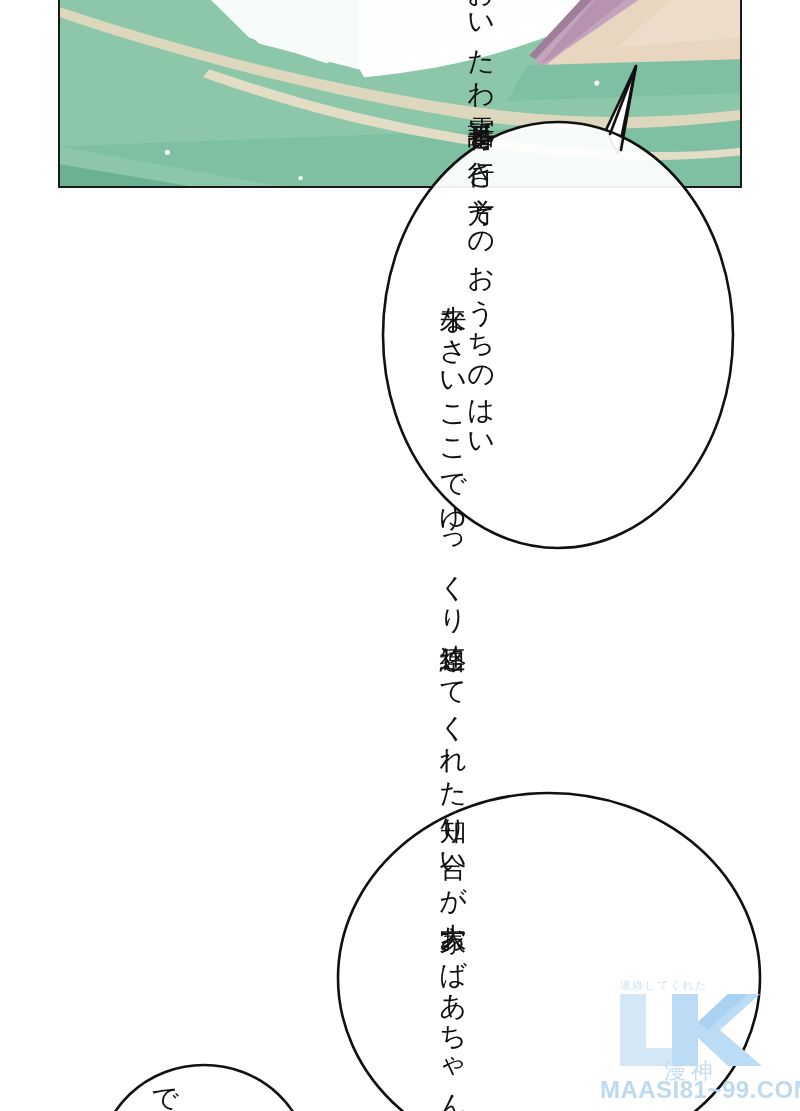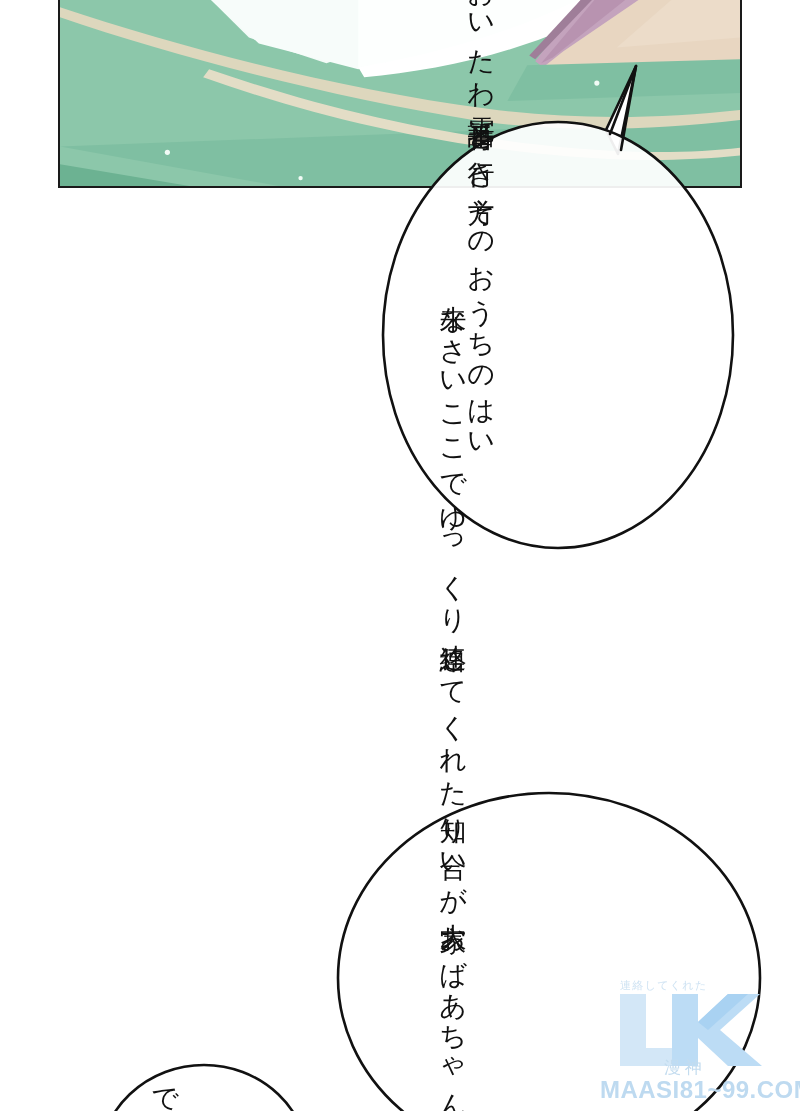--- a/index.html
+++ b/index.html
@@ -119,21 +119,21 @@
     position: absolute;
     left: 0px;
     top: 10px;
     width: 150px;
     height: 80px;
   }
   .wm-kanji {
     position: absolute;
     left: 52px;
     top: 78px;
-    font-size: 17px;
+    font-size: 22px;
     color: #c3dcef;
     letter-spacing: 0.22em;
     white-space: nowrap;
   }
   .wm-url {
     position: absolute;
     left: -12px;
     top: 98px;
     font-size: 24px;
     font-weight: bold;

